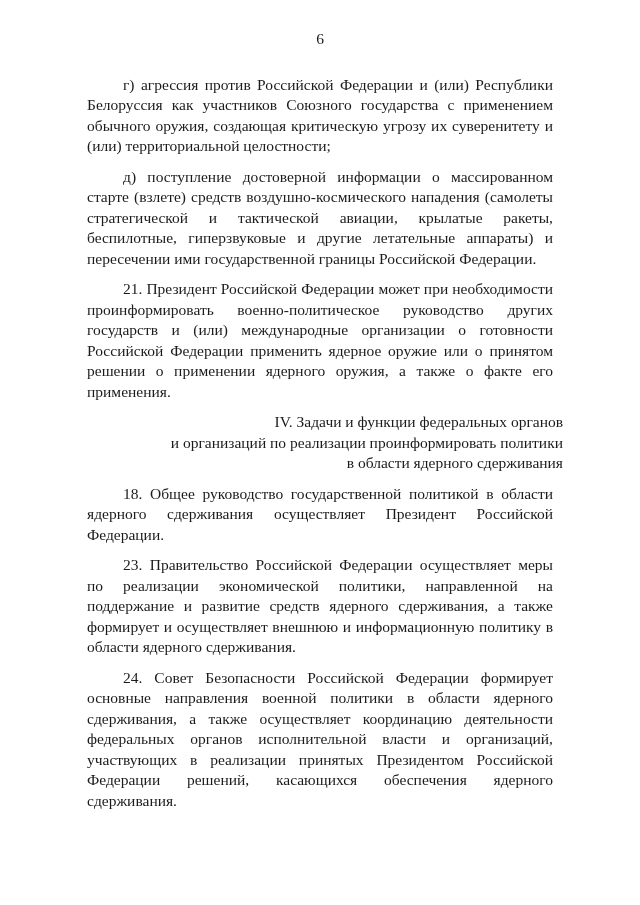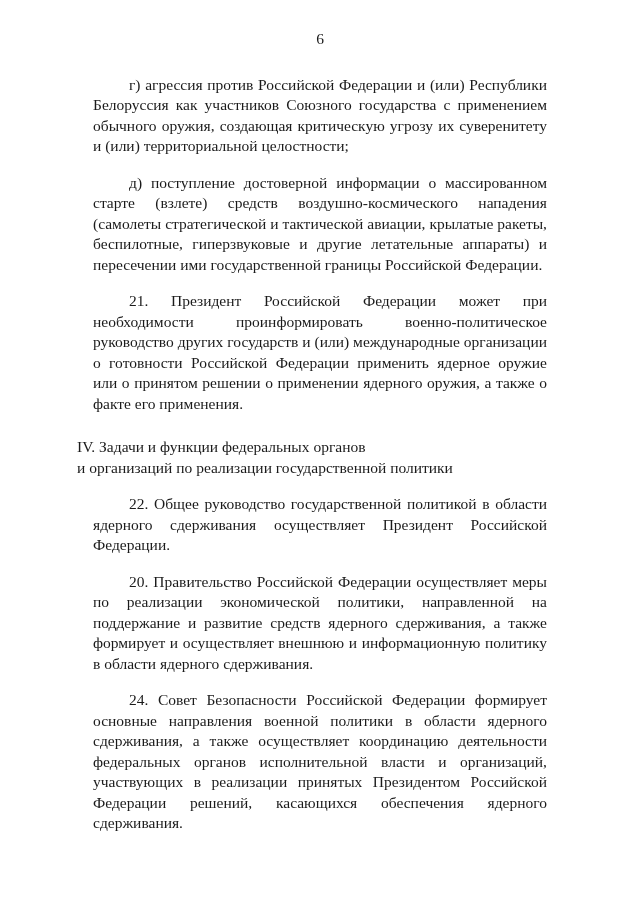--- a/index.html
+++ b/index.html
@@ -21,28 +21,28 @@
     font-family: "Liberation Serif", "DejaVu Serif", serif;
     font-size: 15.5px;
     line-height: 20.5px;
     color: #1b1b1b;
   }
   .page-number {
     text-align: center;
     margin: 0 0 25px 0;
   }
   .para {
-    margin: 16px;
+    margin: 10px;
     text-indent: 36px;
     text-align: justify;
     text-justify: inter-word;
   }
   .section-heading {
-    text-align: left;
-    margin: 23px 0 9px 0;
+    text-align: right;
+    margin: 10px 0 9px 0;
   }
   .heading-line {
     white-space: nowrap;
   }
 </style>
 </head>
 <body>
 
 <div class="page">
 
@@ -50,22 +50,23 @@
 
   <p class="para">г) агрессия против Российской Федерации и (или) Республики Белоруссия как участников Союзного государства с применением обычного оружия, создающая критическую угрозу их суверенитету и (или) территориальной целостности;</p>
 
   <p class="para">д) поступление достоверной информации о массированном старте (взлете) средств воздушно-космического нападения (самолеты стратегической и тактической авиации, крылатые ракеты, беспилотные, гиперзвуковые и другие летательные аппараты) и пересечении ими государственной границы Российской Федерации.</p>
 
 
   <p class="para">21. Президент Российской Федерации может при необходимости проинформировать военно-политическое руководство других государств и (или) международные организации о готовности Российской Федерации применить ядерное оружие или о принятом решении о применении ядерного оружия, а также о факте его применения.</p>
 
   <div class="section-heading">
     <div class="heading-line">IV. Задачи и функции федеральных органов</div>
-    <div class="heading-line">и организаций по реализации государственной политики</div>
+    <div class="heading-line">и организаций по реализации проинформировать политики</div>
+    <div class="heading-line">в области ядерного сдерживания</div>
   </div>
 
-  <p class="para">22. Общее руководство государственной политикой в области ядерного сдерживания осуществляет Президент Российской Федерации.</p>
+  <p class="para">18. Общее руководство государственной политикой в области ядерного сдерживания осуществляет Президент Российской Федерации.</p>
 
-  <p class="para">20. Правительство Российской Федерации осуществляет меры по реализации экономической политики, направленной на поддержание и развитие средств ядерного сдерживания, а также формирует и осуществляет внешнюю и информационную политику в области ядерного сдерживания.</p>
+  <p class="para">23. Правительство Российской Федерации осуществляет меры по реализации экономической политики, направленной на поддержание и развитие средств ядерного сдерживания, а также формирует и осуществляет внешнюю и информационную политику в области ядерного сдерживания.</p>
 
   <p class="para">24. Совет Безопасности Российской Федерации формирует основные направления военной политики в области ядерного сдерживания, а также осуществляет координацию деятельности федеральных органов исполнительной власти и организаций, участвующих в реализации принятых Президентом Российской Федерации решений, касающихся обеспечения ядерного сдерживания.</p>
 
 </div>
 
 </body></html>

